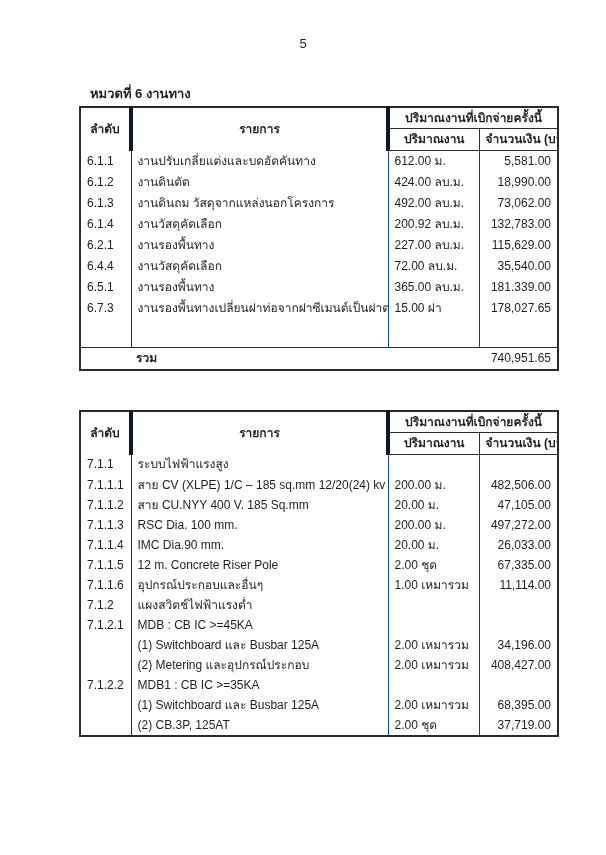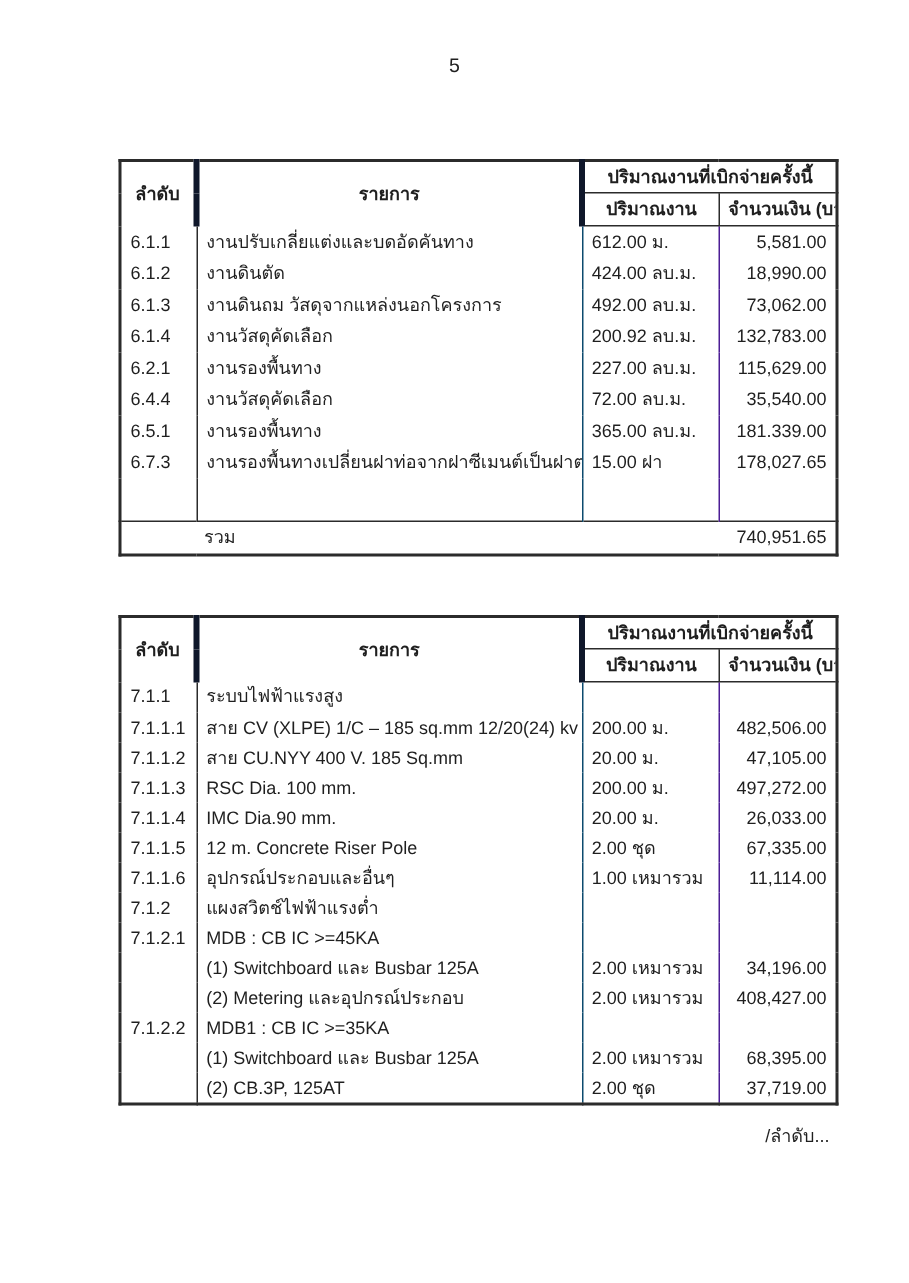--- a/index.html
+++ b/index.html
@@ -47,35 +47,36 @@
   .c-amt  { text-align:right; }
 
   #table6 .t-data td { height:21px; }
   #table7 .t-data td { height:20px; }
   #table6 .t-filler td { height:28px; }
 
   .t-total td {
     height:21px; border-top:1.5px solid #2b2b2b; padding:0;
   }
   .total-flex { display:flex; justify-content:space-between; align-items:center; }
-  .total-label { font-weight:normal; padding-left:55px; }
+  .total-label { font-weight:bold; padding-left:55px; }
   .total-amount { padding-right:6px; text-align:center; }
 
   .page-footer {
     position:absolute; top:747px; left:0; width:553px;
     text-align:right; font-size:12px;
   }
 </style>
 </head>
 <body>
 
 <div class="page">
 
   <div class="page-number">5</div>
 
+  <div class="section-title" id="sec6-title">หมวดที่ 6 งานทาง</div>
 
   <table class="worktable" id="table6">
     <colgroup>
         <col style="width:51px">
         <col style="width:257px">
         <col style="width:91px">
         <col style="width:79px">
       </colgroup>
     <tbody>
         <tr class="hrow1">
@@ -250,15 +251,14 @@
     </tr>
     <tr class="t-data">
       <td class="c-no"></td>
       <td class="c-item">(2) CB.3P, 125AT</td>
       <td class="c-qty">2.00 ชุด</td>
       <td class="c-amt">37,719.00</td>
     </tr>
   </tbody>
     </table>
 
-  <div class="page-footer">/ลำดับ...</div>
 
 </div>
 
 </body></html>

